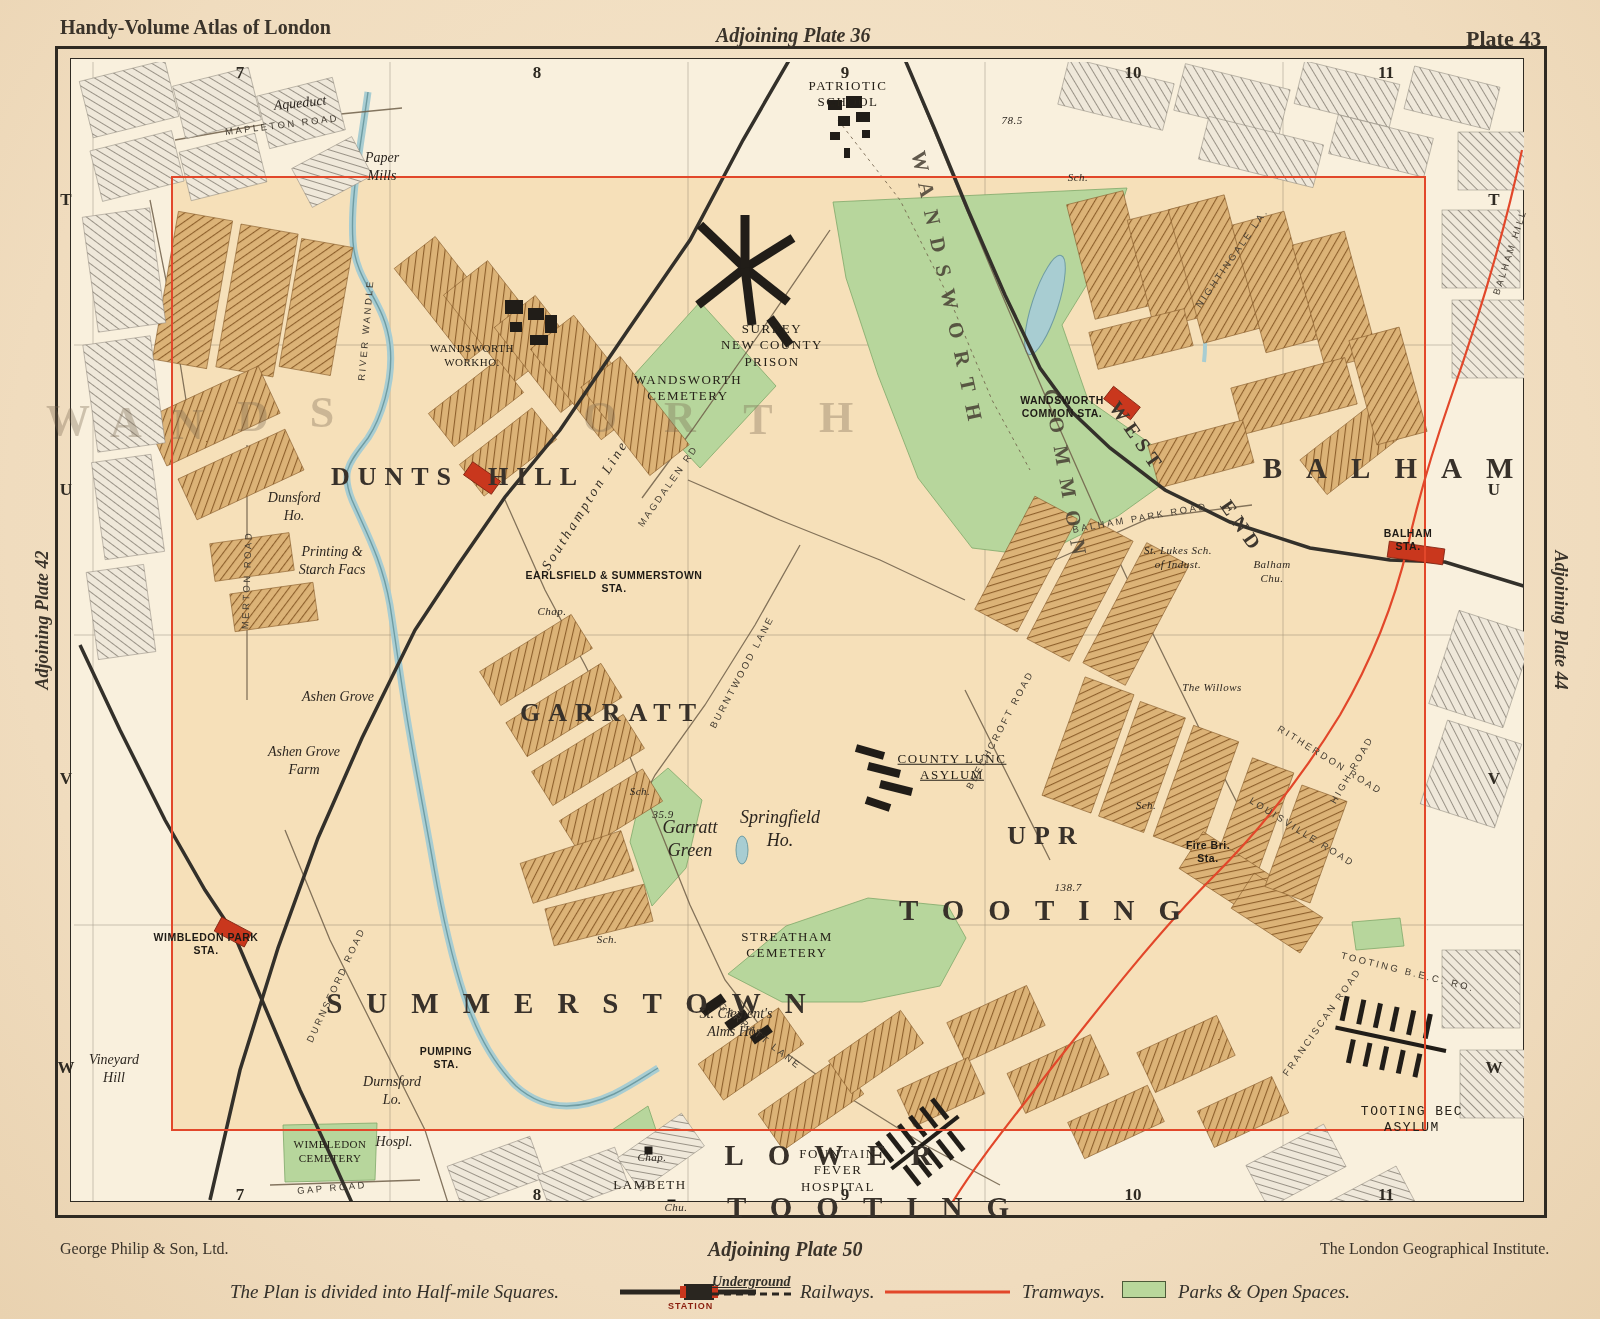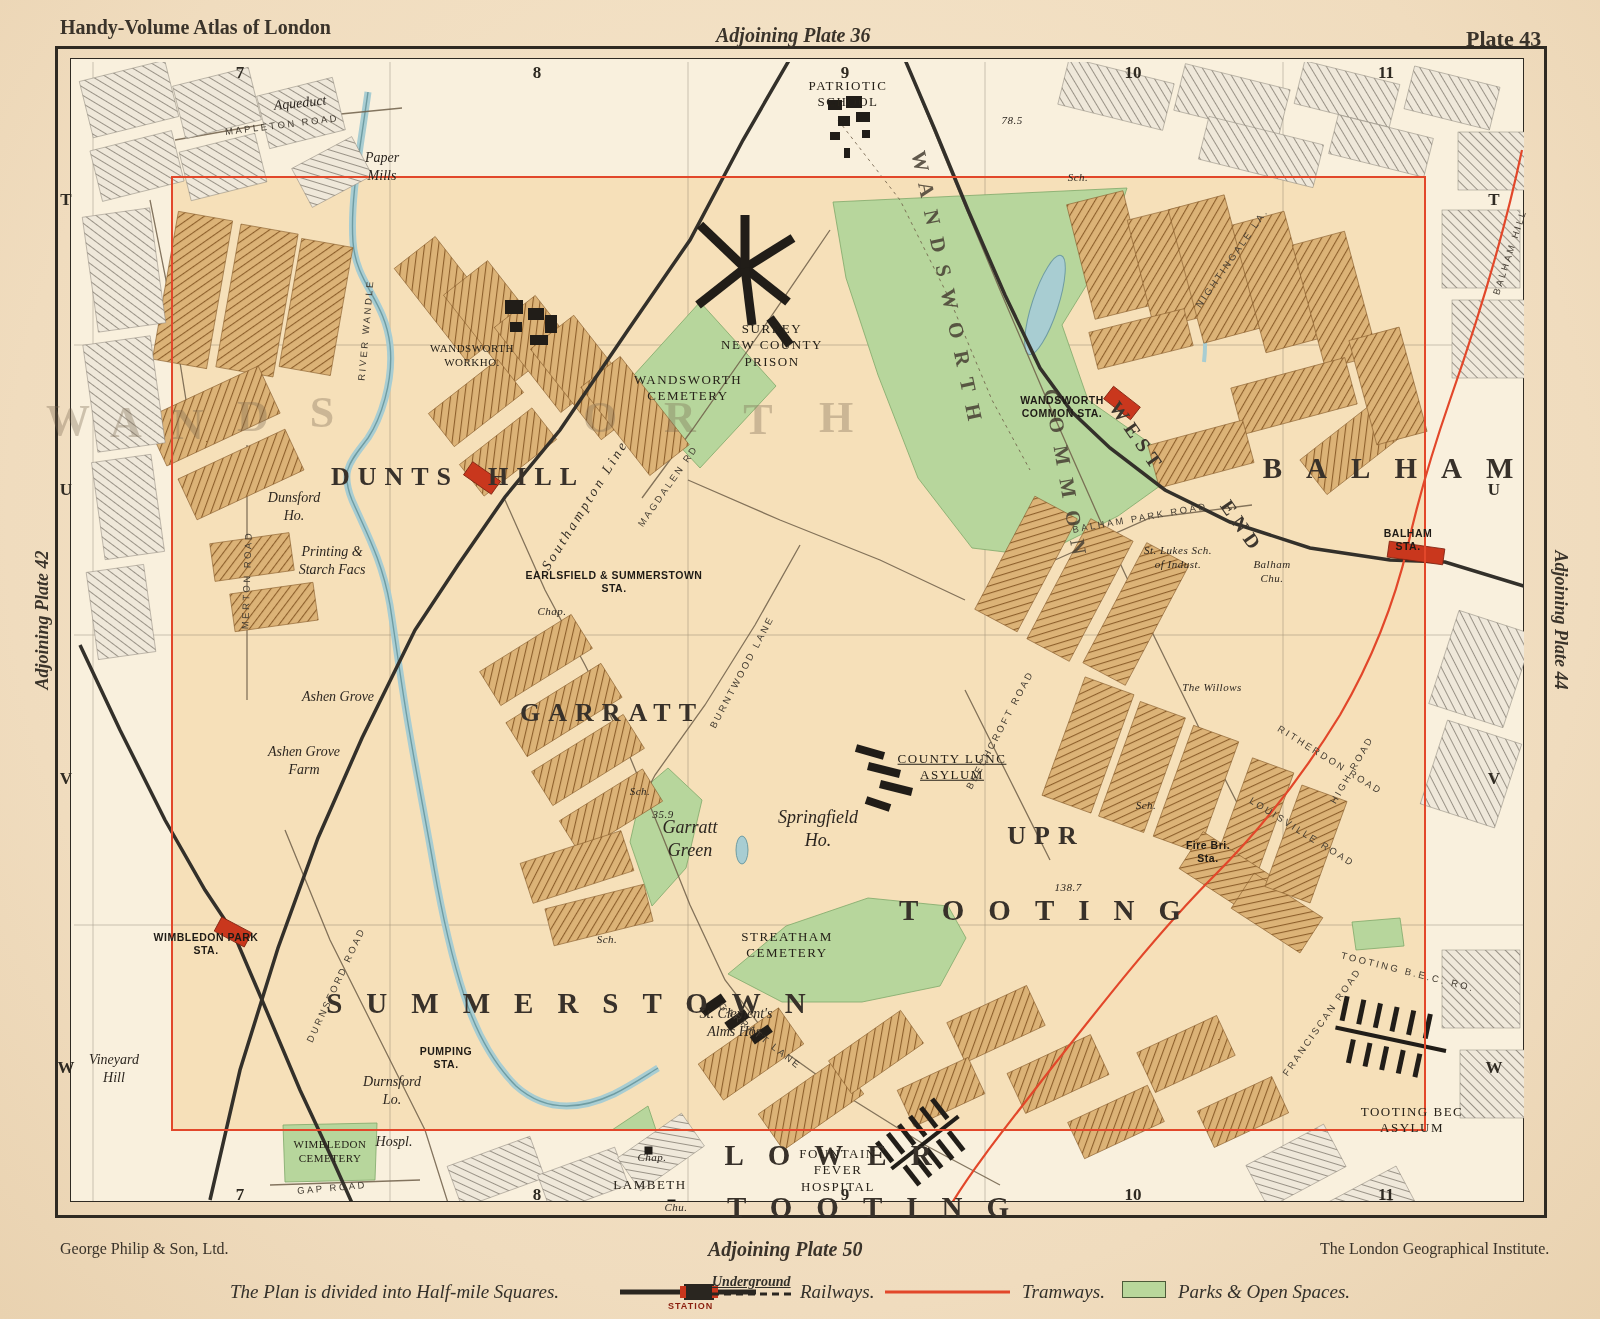--- a/index.html
+++ b/index.html
@@ -324,35 +324,35 @@
 CEMETERY</div>
     <div class="lbl place" style="left: 772px; top: 345px; transform: translate(-50%, -50%);">SURREY
 NEW COUNTY
 PRISON</div>
     <div class="lbl place" style="left: 848px; top: 94px; transform: translate(-50%, -50%);">PATRIOTIC
 SCHOOL</div>
     <div class="lbl place" style="left: 952px; top: 767px; transform: translate(-50%, -50%); text-decoration: underline;">COUNTY LUNC
 ASYLUM</div>
     <div class="lbl place" style="left: 787px; top: 945px; transform: translate(-50%, -50%);">STREATHAM
 CEMETERY</div>
-    <div class="lbl place" style="left: 1412px; top: 1120px; transform: translate(-50%, -50%);">TOOTING BEC
+    <div class="lbl place" style="left: 1412px; top: 1120px; transform: translate(-50%, -50%); font-family: Liberation Mono, monospace;">TOOTING BEC
 ASYLUM</div>
     <div class="lbl place tiny2" style="left: 330px; top: 1152px; transform: translate(-50%, -50%);">WIMBLEDON
 CEMETERY</div>
     <div class="lbl place" style="left: 800px; top: 1170px; transform: translate(-50%, -50%); margin-left: 38px;">FOUNTAIN
 FEVER
 HOSPITAL</div>
     <div class="lbl place" style="left: 650px; top: 1185px; transform: translate(-50%, -50%);">LAMBETH</div>
     <div class="lbl place tiny2" style="left: 472px; top: 356px; transform: translate(-50%, -50%);">WANDSWORTH
 WORKHO.</div>
     <div class="lbl italic tiny2" style="left: 1178px; top: 558px; transform: translate(-50%, -50%);">St. Lukes Sch.
 of Indust.</div>
     <div class="lbl italic big-it" style="left: 690px; top: 838px; transform: translate(-50%, -50%);">Garratt
 Green</div>
-    <div class="lbl italic big-it" style="left: 818px; top: 828px; transform: translate(-50%, -50%);">Springfield
+    <div class="lbl italic big-it" style="left: 780px; top: 828px; transform: translate(-50%, -50%);">Springfield
 Ho.</div>
     <div class="lbl italic" style="left: 294px; top: 506px; transform: translate(-50%, -50%);">Dunsford
 Ho.</div>
     <div class="lbl italic" style="left: 338px; top: 697px; transform: translate(-50%, -50%);">Ashen Grove</div>
     <div class="lbl italic" style="left: 304px; top: 760px; transform: translate(-50%, -50%);">Ashen Grove
 Farm</div>
     <div class="lbl italic" style="left: 332px; top: 560px; transform: translate(-50%, -50%);">Printing &amp;
 Starch Facs</div>
     <div class="lbl italic" style="left: 392px; top: 1090px; transform: translate(-50%, -50%);">Durnsford
 Lo.</div>

